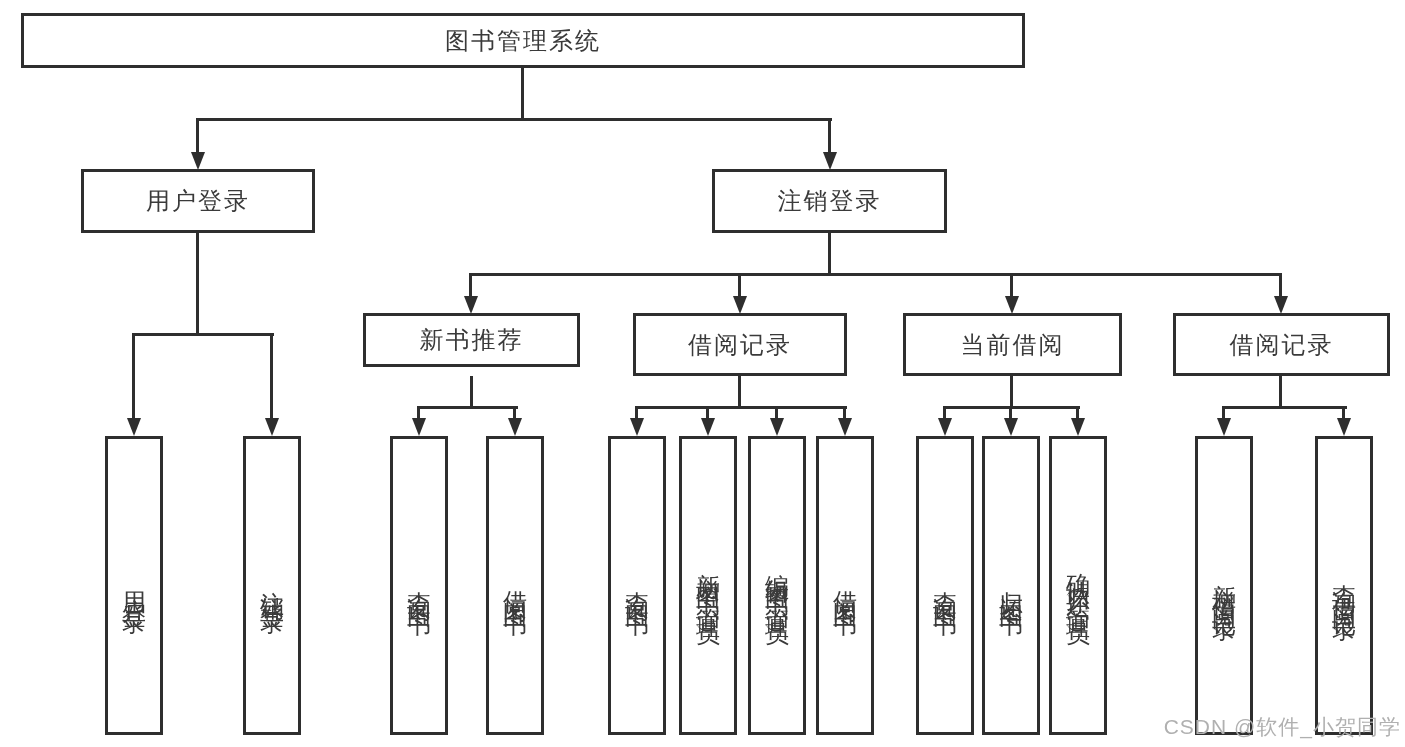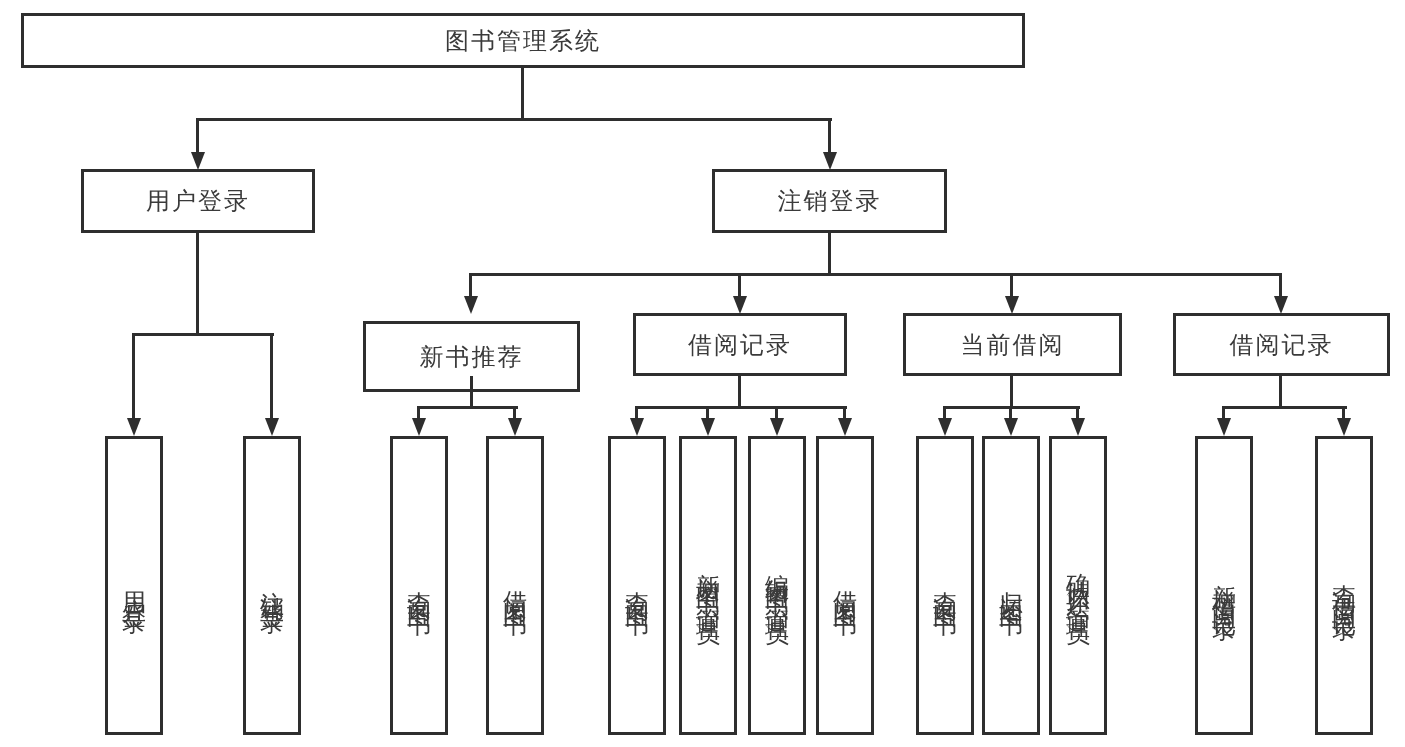--- a/index.html
+++ b/index.html
@@ -99,21 +99,21 @@
   <div class="hline" style="left:469px; top:273px; width:813px"></div>
   <div class="vline" style="left:469px; top:273px; height:25px"></div>
   <div class="arrow" style="left:464px; top:296px"></div>
   <div class="vline" style="left:738px; top:273px; height:25px"></div>
   <div class="arrow" style="left:733px; top:296px"></div>
   <div class="vline" style="left:1010px; top:273px; height:25px"></div>
   <div class="arrow" style="left:1005px; top:296px"></div>
   <div class="vline" style="left:1279px; top:273px; height:25px"></div>
   <div class="arrow" style="left:1274px; top:296px"></div>
 
-  <div class="box hbox" style="left:363px; top:321px; width:217px; height:71px">
+  <div class="box hbox" style="left:363px; top:313px; width:217px; height:54px">
     <span>新书推荐</span>
   </div>
   <div class="box hbox" style="left:633px; top:313px; width:214px; height:63px">
     <span>借阅记录</span>
   </div>
   <div class="box hbox" style="left:1173px; top:313px; width:217px; height:63px">
     <span>借阅记录</span>
   </div>
   <div class="box hbox" style="left:903px; top:313px; width:219px; height:63px">
     <span>当前借阅</span>
@@ -190,14 +190,15 @@
     <span>确认归还（管理员）</span>
   </div>
 
   <div class="box vbox" style="left:1195px; top:436px; width:58px; height:299px">
     <span>新增借阅记录</span>
   </div>
   <div class="box vbox" style="left:1315px; top:436px; width:58px; height:299px">
     <span>查询借阅记录</span>
   </div>
 
+  <div class="watermark">CSDN @软件_小贺同学</div>
 
 </div>
 
 </body></html>

